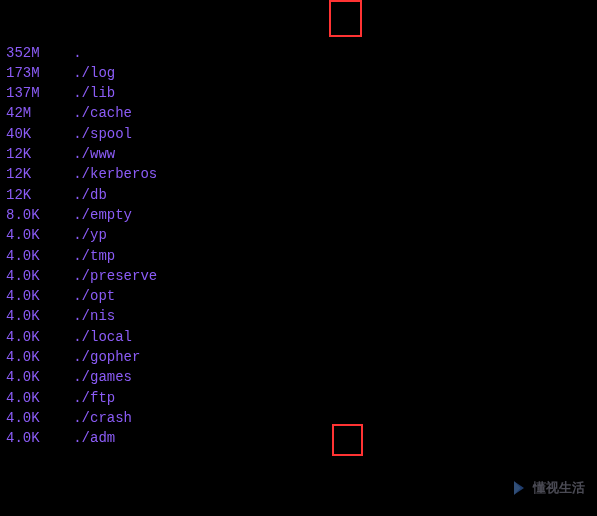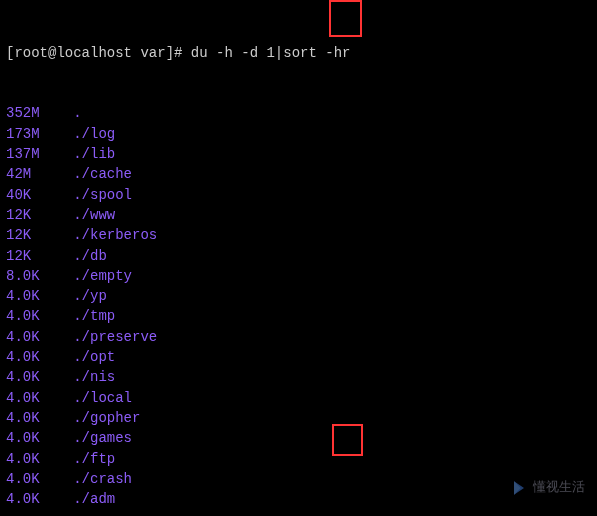--- a/index.html
+++ b/index.html
@@ -43,23 +43,24 @@
       top: 424px;
       left: 332px;
       width: 31px;
       height: 32px;
     }
     .watermark {
       position: absolute;
       bottom: 18px;
       right: 12px;
       display: flex;
-      align-items: flex-start;
+      align-items: flex-end;
       gap: 4px;
       opacity: 0.55;
+      font-weight: bold;
     }
     .watermark-icon {
       width: 20px;
       height: 20px;
     }
     .watermark-text {
       color: #889;
       font-size: 13px;
       font-family: sans-serif;
     }
@@ -72,21 +73,20 @@
       bottom: 8px;
     }
     .row {
       display: block;
     }
   </style>
 </head>
 <body>
 
 <div class="terminal">
-  <div class="row prompt-line">[root@localhost var]# du -h -d 1|sort -hr</div>
   <div id="out1"><div class="row output-line">352M    .</div><div class="row output-line">173M    ./log</div><div class="row output-line">137M    ./lib</div><div class="row output-line">42M     ./cache</div><div class="row output-line">40K     ./spool</div><div class="row output-line">12K     ./www</div><div class="row output-line">12K     ./kerberos</div><div class="row output-line">12K     ./db</div><div class="row output-line">8.0K    ./empty</div><div class="row output-line">4.0K    ./yp</div><div class="row output-line">4.0K    ./tmp</div><div class="row output-line">4.0K    ./preserve</div><div class="row output-line">4.0K    ./opt</div><div class="row output-line">4.0K    ./nis</div><div class="row output-line">4.0K    ./local</div><div class="row output-line">4.0K    ./gopher</div><div class="row output-line">4.0K    ./games</div><div class="row output-line">4.0K    ./ftp</div><div class="row output-line">4.0K    ./crash</div><div class="row output-line">4.0K    ./adm</div></div>
   
   
 </div>
 
 <div class="highlight-box box1"></div>
 <div class="highlight-box box2"></div>
 
 <div class="watermark">
   <svg class="watermark-icon" viewBox="0 0 24 24">

